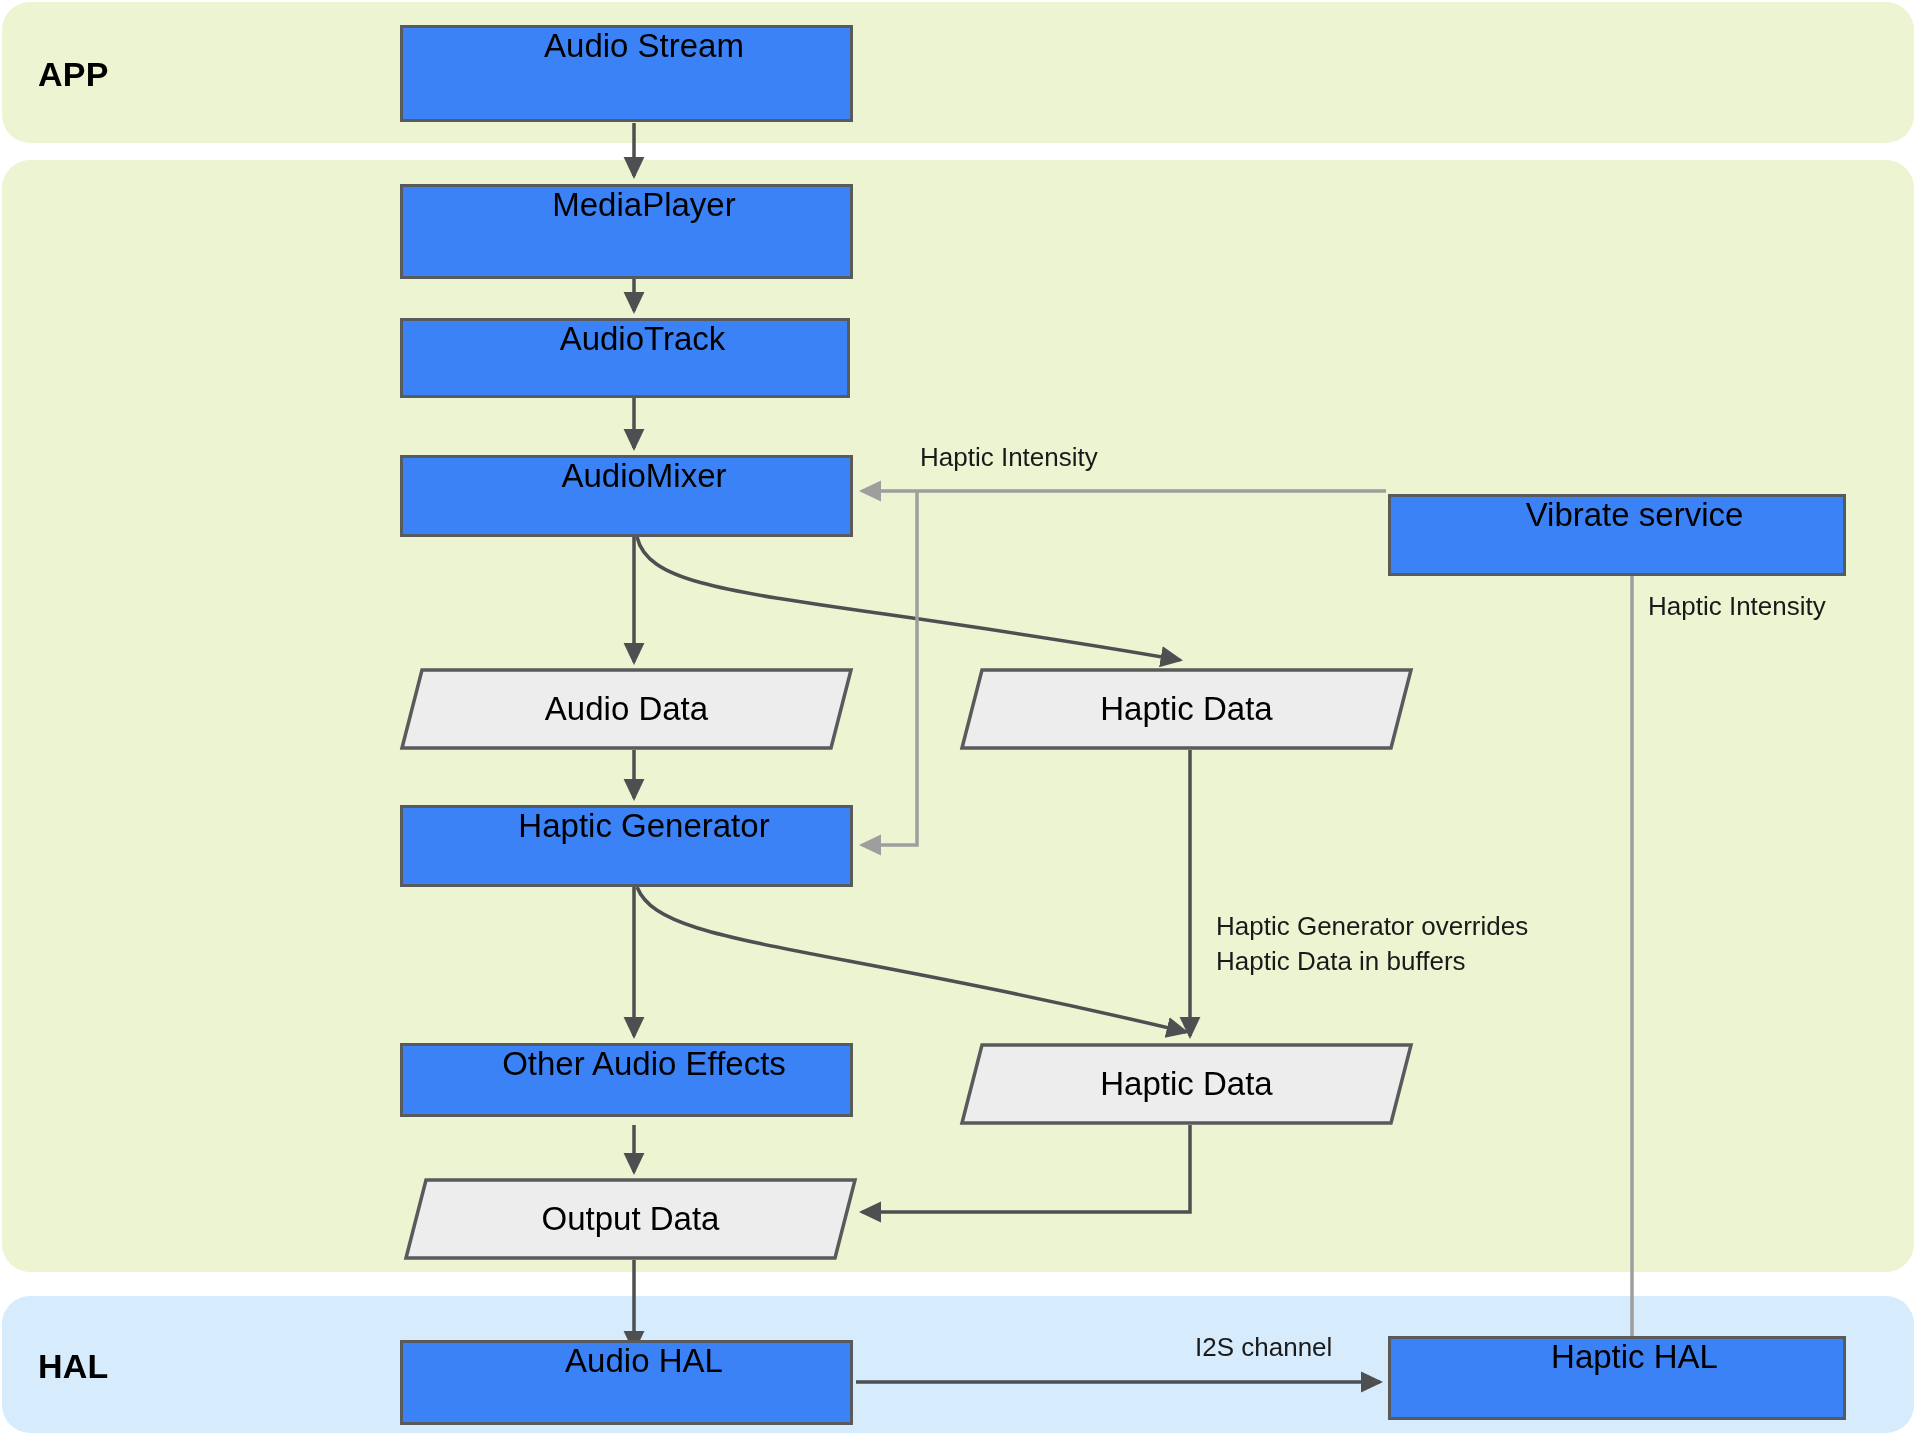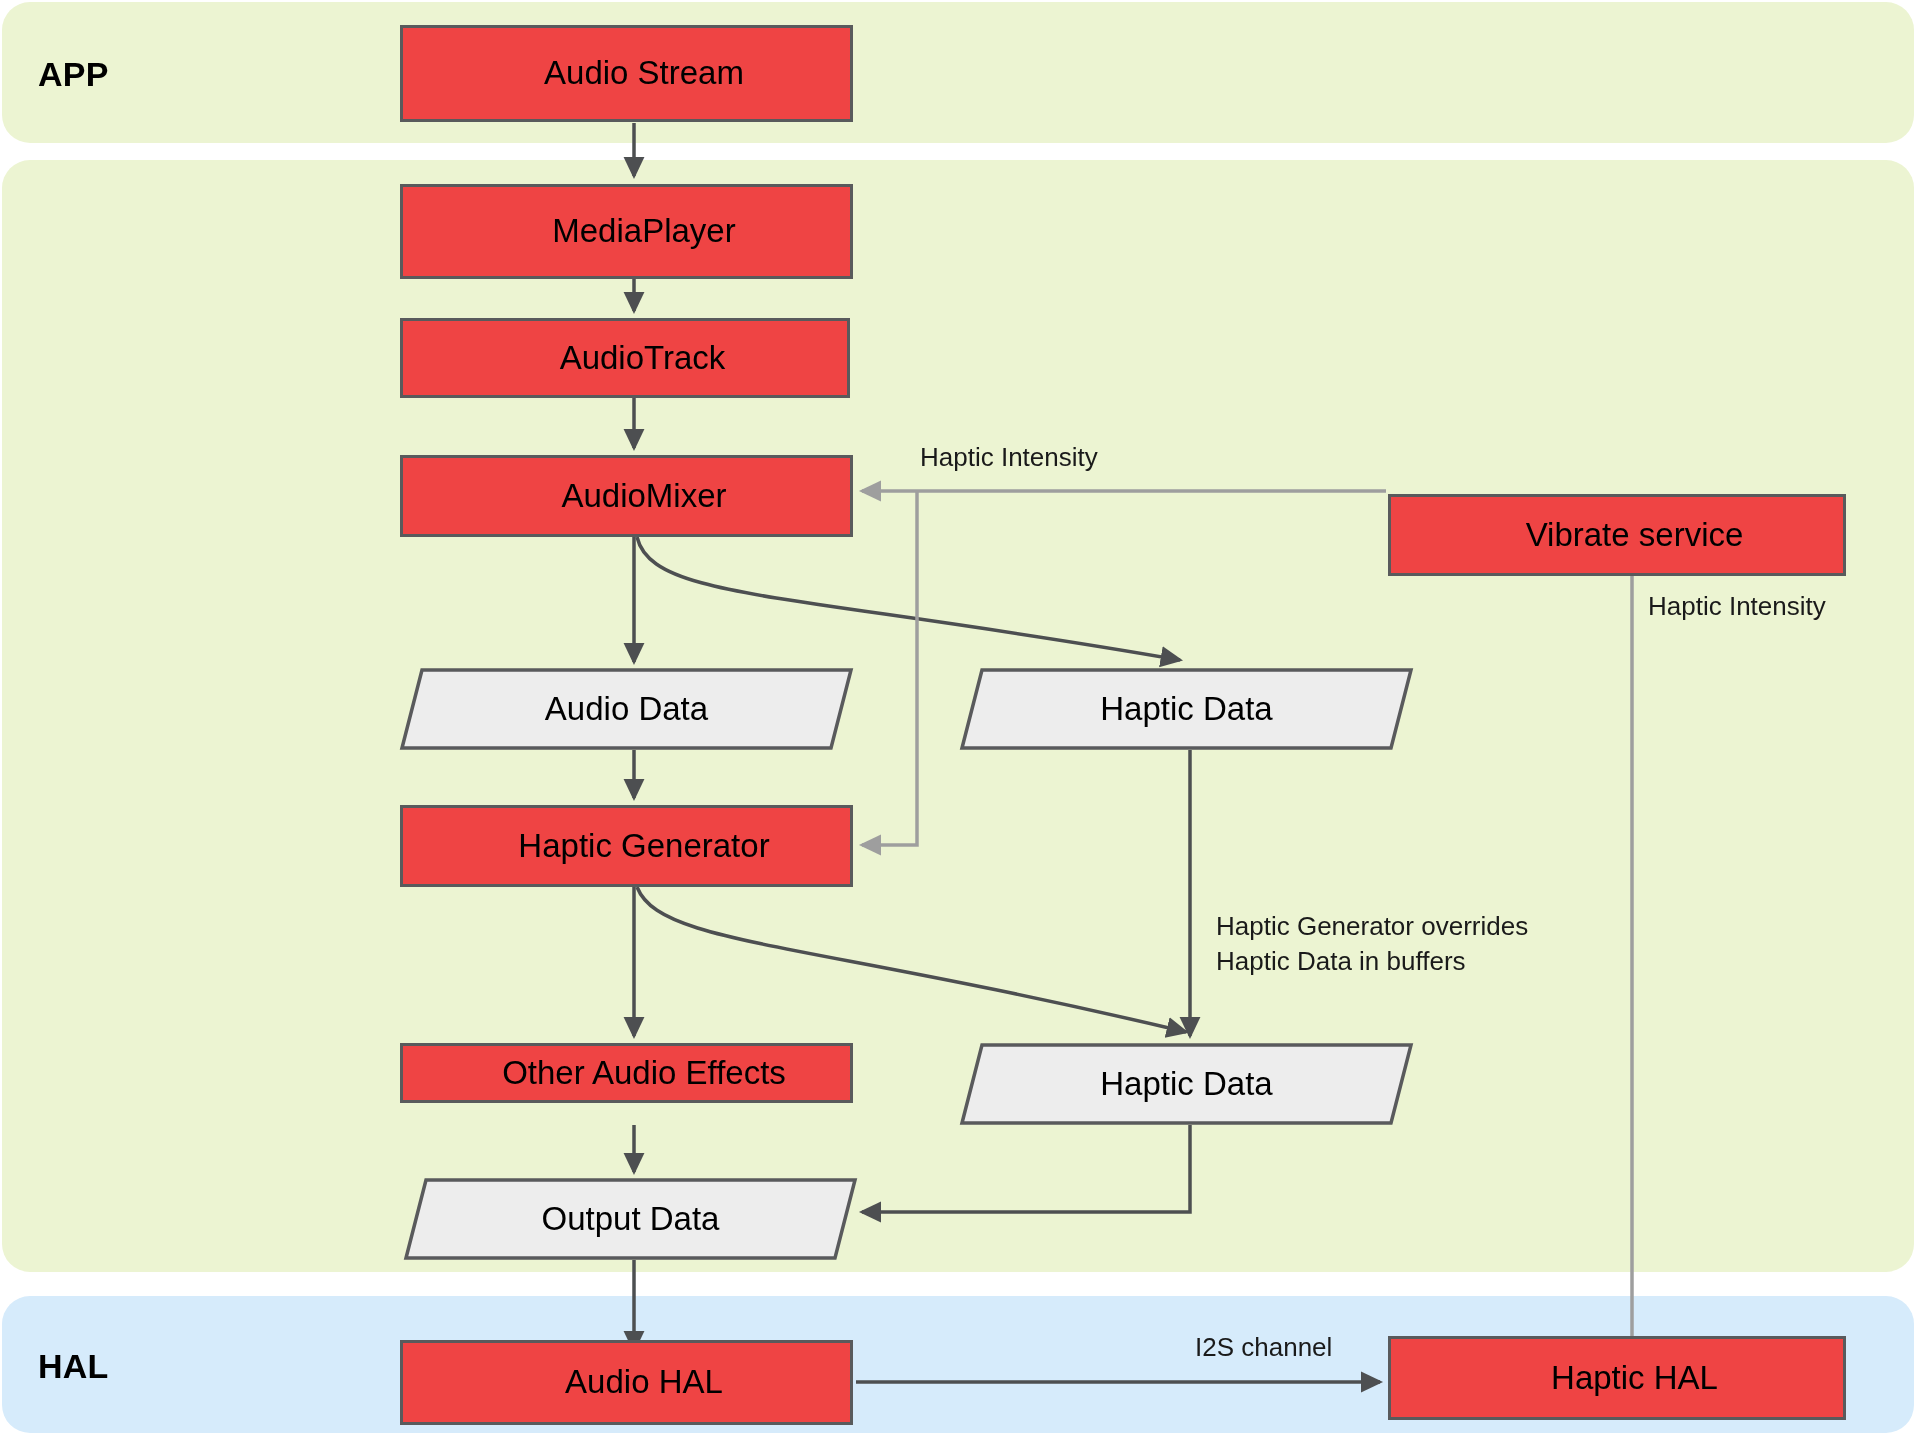--- a/index.html
+++ b/index.html
@@ -25,25 +25,25 @@
     position: absolute;
     font-weight: bold;
     font-size: 34px;
     color: #000000;
     line-height: 1.18;
     letter-spacing: 0.2px;
     white-space: pre-line;
   }
   .node {
     position: absolute;
-    background: #ef4444;
+    background: #3b82f6;
     border: 3px solid #595a5c;
     box-sizing: border-box;
     display: flex;
-    align-items: center;
+    align-items: flex-start;
     justify-content: center;
     padding-left: 35px;
   }
   .node .node-label {
     font-size: 33px;
     color: #000000;
     text-align: center;
     line-height: 1.1;
     white-space: nowrap;
   }
@@ -176,21 +176,21 @@
     <svg width="453" height="82" viewBox="0 0 453 82" preserveAspectRatio="none">
       <polygon points="22,2 451,2 431,80 2,80" fill="#ededed" stroke="#595a5c" stroke-width="3.5"></polygon>
     </svg>
     <span class="node-label">Haptic Data</span>
   </div>
 
   <div class="node" style="left:400px; top:805px; width:453px; height:82px;">
     <span class="node-label">Haptic Generator</span>
   </div>
 
-  <div class="node" style="left:400px; top:1043px; width:453px; height:60px;">
+  <div class="node" style="left:400px; top:1043px; width:453px; height:74px;">
     <span class="node-label">Other Audio Effects</span>
   </div>
 
   <div class="para" style="left:960px; top:1043px; width:453px; height:82px;">
     <svg width="453" height="82" viewBox="0 0 453 82" preserveAspectRatio="none">
       <polygon points="22,2 451,2 431,80 2,80" fill="#ededed" stroke="#595a5c" stroke-width="3.5"></polygon>
     </svg>
     <span class="node-label">Haptic Data</span>
   </div>
 

